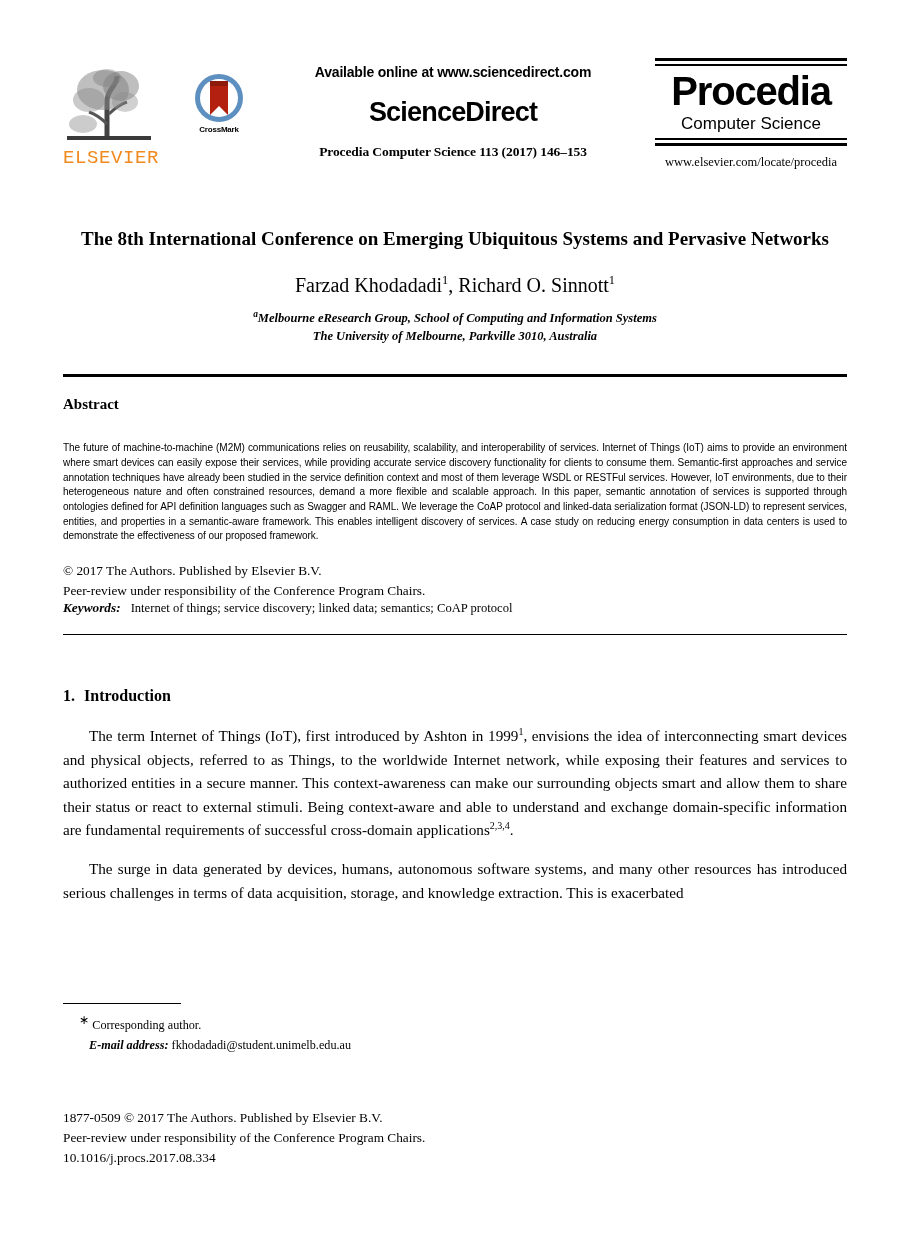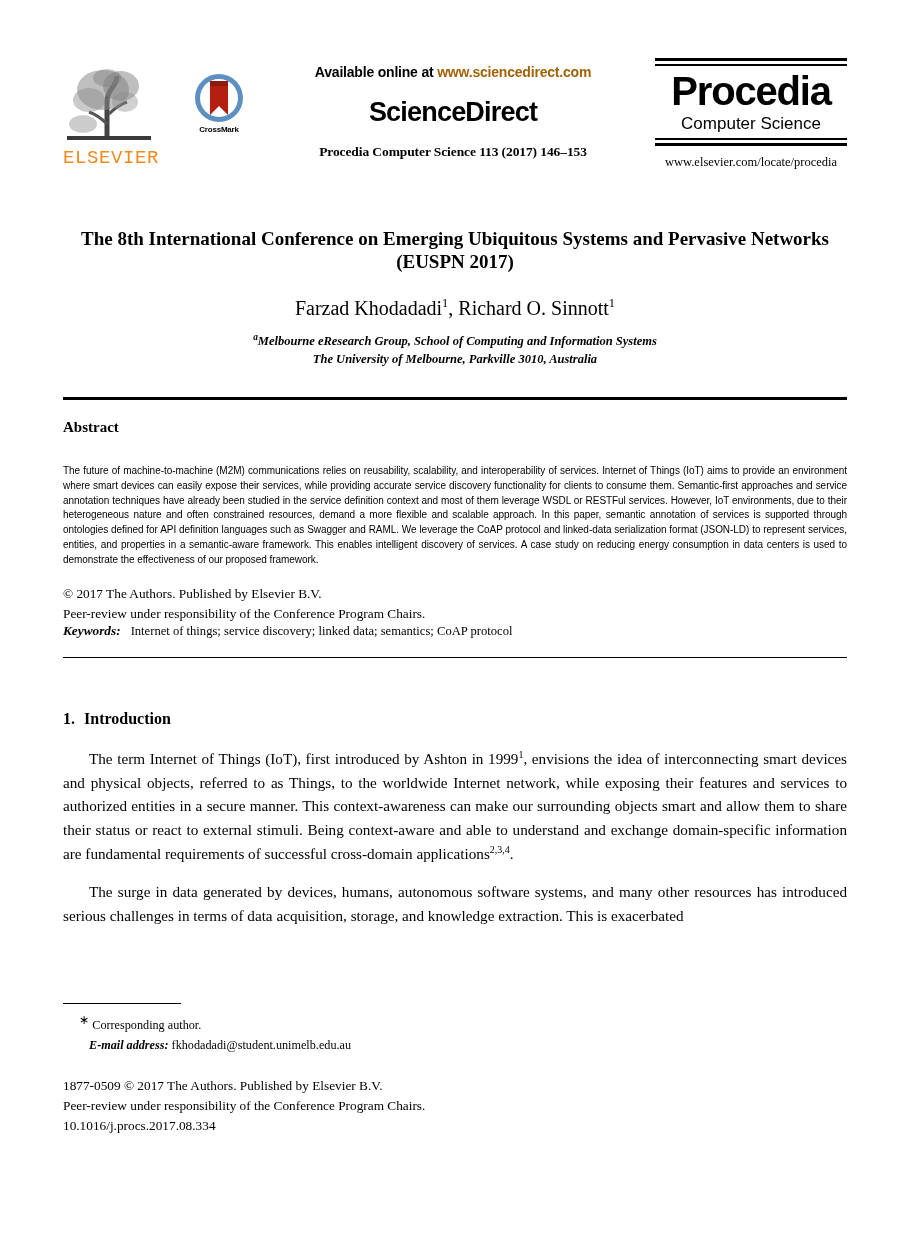--- a/index.html
+++ b/index.html
@@ -73,21 +73,21 @@
     top: 6px;
     width: 430px;
     text-align: center;
   }
   .avail-line {
     font-family: "Liberation Sans", sans-serif;
     font-size: 14px;
     font-weight: bold;
     letter-spacing: -0.2px;
   }
-  .sd-url { color: #a16207; }
+  .sd-url { color: #000000; }
   .sd-word {
     font-family: "Liberation Sans", sans-serif;
     font-weight: bold;
     font-size: 27px;
     letter-spacing: -0.8px;
     margin-top: 17px;
   }
   .cite-line {
     font-family: "Liberation Serif", serif;
     font-weight: bold;
@@ -261,21 +261,21 @@
     font-size: 12.2px;
     margin-top: 5px;
     margin-left: 26px;
   }
   .footnote-line2 .em-label { font-style: italic; font-weight: bold; }
 
   
   .page-footer {
     position: absolute;
     left: 63px;
-    top: 1076px;
+    top: 1108px;
     width: 784px;
     font-family: "Liberation Serif", serif;
     font-size: 13.3px;
     line-height: 1.5;
   }
 </style>
 </head>
 <body>
 
 <div class="page">
@@ -323,21 +323,20 @@
         <div class="rule-double-top"></div>
         <div class="procedia-word">Procedia</div>
         <div class="procedia-sub">Computer Science</div>
         <div class="rule-double-bottom"></div>
         <div class="procedia-url">www.elsevier.com/locate/procedia</div>
       </div>
     </div>
 
     <div class="conference">
       <div>The 8th International Conference on Emerging Ubiquitous Systems and Pervasive Networks</div>
-      <div>(EUSPN 2017)</div>
     </div>
 
 
     <div class="authors">
       <span>Farzad Khodadadi</span><sup>1</sup><span>, </span><span>Richard O. Sinnott</span><sup>1</sup>
     </div>
 
     <div class="affiliation">
       <div><sup>a</sup><span>Melbourne eResearch Group, School of Computing and Information Systems</span></div>
       <div>The University of Melbourne, Parkville 3010, Australia</div>

